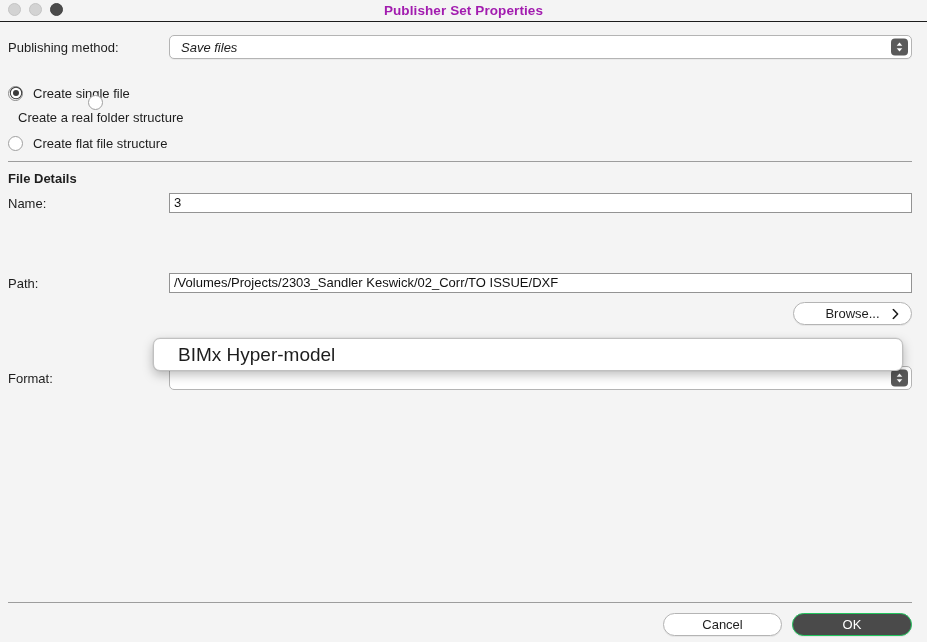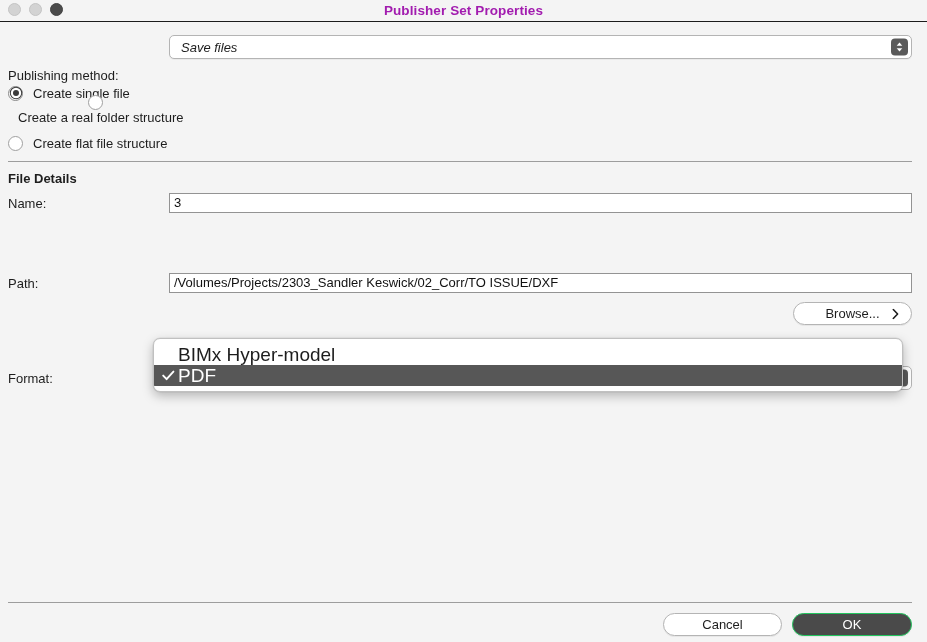--- a/index.html
+++ b/index.html
@@ -245,21 +245,21 @@
 
 <div class="titlebar">
   <div class="traffic">
     <div class="light disabled"></div>
     <div class="light disabled"></div>
     <div class="light active"></div>
   </div>
   <div class="window-title">Publisher Set Properties</div>
 </div>
 
-<div class="row-label" style="left:8px; top:40px;margin-top:28px;">Publishing method:</div>
+<div class="row-label" style="left:8px; top:40px;">Publishing method:</div>
 
 <div class="popup-btn" style="left:169px; top:35px; width:743px;">
   <span class="value">Save files</span>
   <span class="stepper">
     <svg width="11" height="13" viewBox="0 0 11 13" aria-hidden="true">
       <path d="M5.5 2 L8.3 5.3 L2.7 5.3 Z" fill="#ffffff"></path>
       <path d="M5.5 11 L8.3 7.7 L2.7 7.7 Z" fill="#ffffff"></path>
     </svg>
   </span>
 </div>
@@ -307,28 +307,20 @@
       <path d="M5.5 11 L8.3 7.7 L2.7 7.7 Z" fill="#ffffff"></path>
     </svg>
   </span>
 </div>
 
 <div class="menu" style="left:153px; top:338px; width:750px;">
   <div class="menu-item">
     <span class="menu-check"></span>
     <span class="menu-label">BIMx Hyper-model</span>
   </div>
-  <div class="menu-item selected">
-    <span class="menu-check">
-      <svg width="13" height="11" viewBox="0 0 13 11" aria-hidden="true">
-        <path d="M1.2 5.6 L4.6 9.2 L11.4 1.6" stroke="#ffffff" stroke-width="1.9" fill="none" stroke-linecap="round" stroke-linejoin="round"></path>
-      </svg>
-    </span>
-    <span class="menu-label">PDF</span>
-  </div>
 </div>
 
 <div class="sep" style="top:602px;"></div>
 
 <div class="pushbtn" style="left:663px; top:613px; width:119px;">
   <span>Cancel</span>
 </div>
 
 <div class="pushbtn default" style="left:792px; top:613px; width:120px;">
   <span>OK</span>

